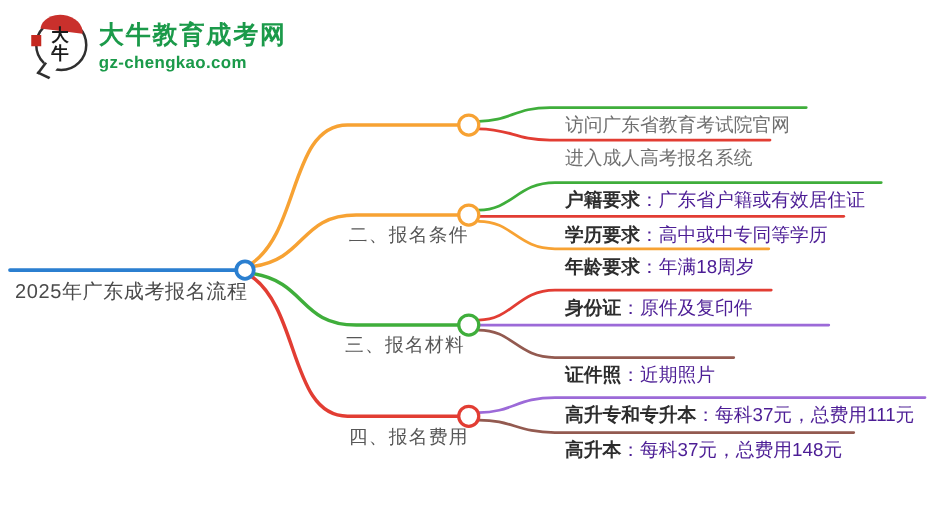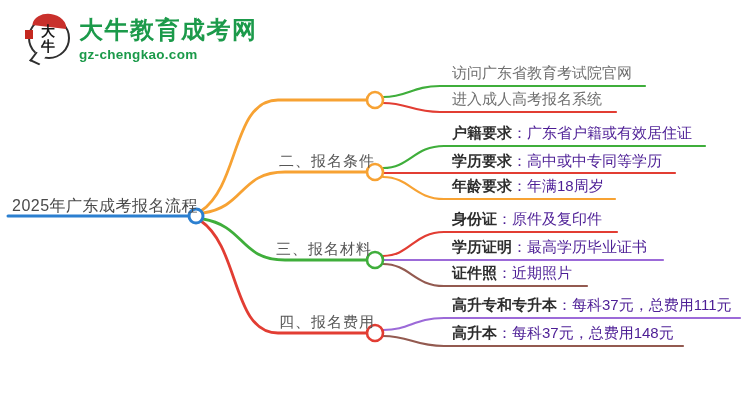--- a/index.html
+++ b/index.html
@@ -1,40 +1,40 @@
 <!DOCTYPE html>
 <html><head>
 <meta charset="utf-8">
 <style>
   html,body { margin:0; padding:0; background:#fff; }
   body { width:750px; height:410px; overflow:hidden;
          font-family:"Liberation Sans","DejaVu Sans",sans-serif; }
   .stage { position:relative; width:696px; height:410px; background:#fff; }
   svg.lines { position:absolute; left:0; top:0; }
 
-  .node { position:absolute; white-space:nowrap; }
+  .node { position:absolute; white-space:nowrap;margin-top:27px; }
   .root-label   { font-size:16px; color:#4a4a4a; letter-spacing:.5px; }
   .branch-label { font-size:15px; color:#575757; letter-spacing:1px; }
   .child        { font-size:15px; color:#6f6f6f; }
   .child .lbl   { font-weight:700; color:#2d2d2d; }
   .child .val   { color:#4c1d95; }
 
   
   .logo { position:absolute; left:28px; top:14px; display:flex; gap:9px; align-items:center; }
   .logo-icon { position:relative; width:38px; height:38px; border:2px solid #2f2f2f;
                border-radius:50%; background:#fff; }
   .logo-cap  { position:absolute; top:-5px; left:3px; width:34px; height:13px; background:#c9302c;
                border-radius:50% 50% 45% 45% / 100% 100% 0 0; transform:rotate(7deg); }
   .logo-chars{ position:absolute; left:11px; top:5px; width:15px; font-size:14px; line-height:1.05;
                font-weight:700; color:#1a1a1a; font-family:"DejaVu Serif","Liberation Serif",serif; }
   .logo-seal { position:absolute; left:-5px; top:11px; width:8px; height:9px; background:#c4281f; }
   .logo-tail { position:absolute; left:2px; bottom:-7px; width:9px; height:9px; background:#fff;
                border-left:2px solid #2f2f2f; border-bottom:2px solid #2f2f2f;
                transform:rotate(25deg) skew(-12deg); }
-  .logo-title    { font-size:24px; font-weight:800; color:#1b9a4a; letter-spacing:1.5px; }
+  .logo-title    { font-size:20px; font-weight:800; color:#1b9a4a; letter-spacing:1.5px; }
   .logo-subtitle { font-size:13.5px; font-weight:700; color:#1b9a4a; margin-top:1px; letter-spacing:.3px; }
 </style>
 </head>
 <body>
 
 <div class="stage">
 
   <svg class="lines" width="750" height="410" viewBox="0 0 750 410">
 
     <line x1="8" y1="216" x2="189" y2="216" stroke-width="3" stroke-linecap="round" stroke="#2b7fd0"></line>
@@ -97,23 +97,20 @@
   <div class="node child" style="left:452px; top:152px;">
     <span class="lbl">学历要求</span><span class="val">：高中或中专同等学历</span>
   </div>
   <div class="node child" style="left:452px; top:177px;">
     <span class="lbl">年龄要求</span><span class="val">：年满18周岁</span>
   </div>
 
   <div class="node child" style="left:452px; top:210px;">
     <span class="lbl">身份证</span><span class="val">：原件及复印件</span>
   </div>
-  <div class="node child" style="left:452px; top:238px;">
-    <span class="lbl">学历证明</span><span class="val">：最高学历毕业证书</span>
-  </div>
   <div class="node child" style="left:452px; top:264px;">
     <span class="lbl">证件照</span><span class="val">：近期照片</span>
   </div>
 
   <div class="node child" style="left:452px; top:296px;">
     <span class="lbl">高升专和专升本</span><span class="val">：每科37元，总费用111元</span>
   </div>
   <div class="node child" style="left:452px; top:324px;">
     <span class="lbl">高升本</span><span class="val">：每科37元，总费用148元</span>
   </div>

